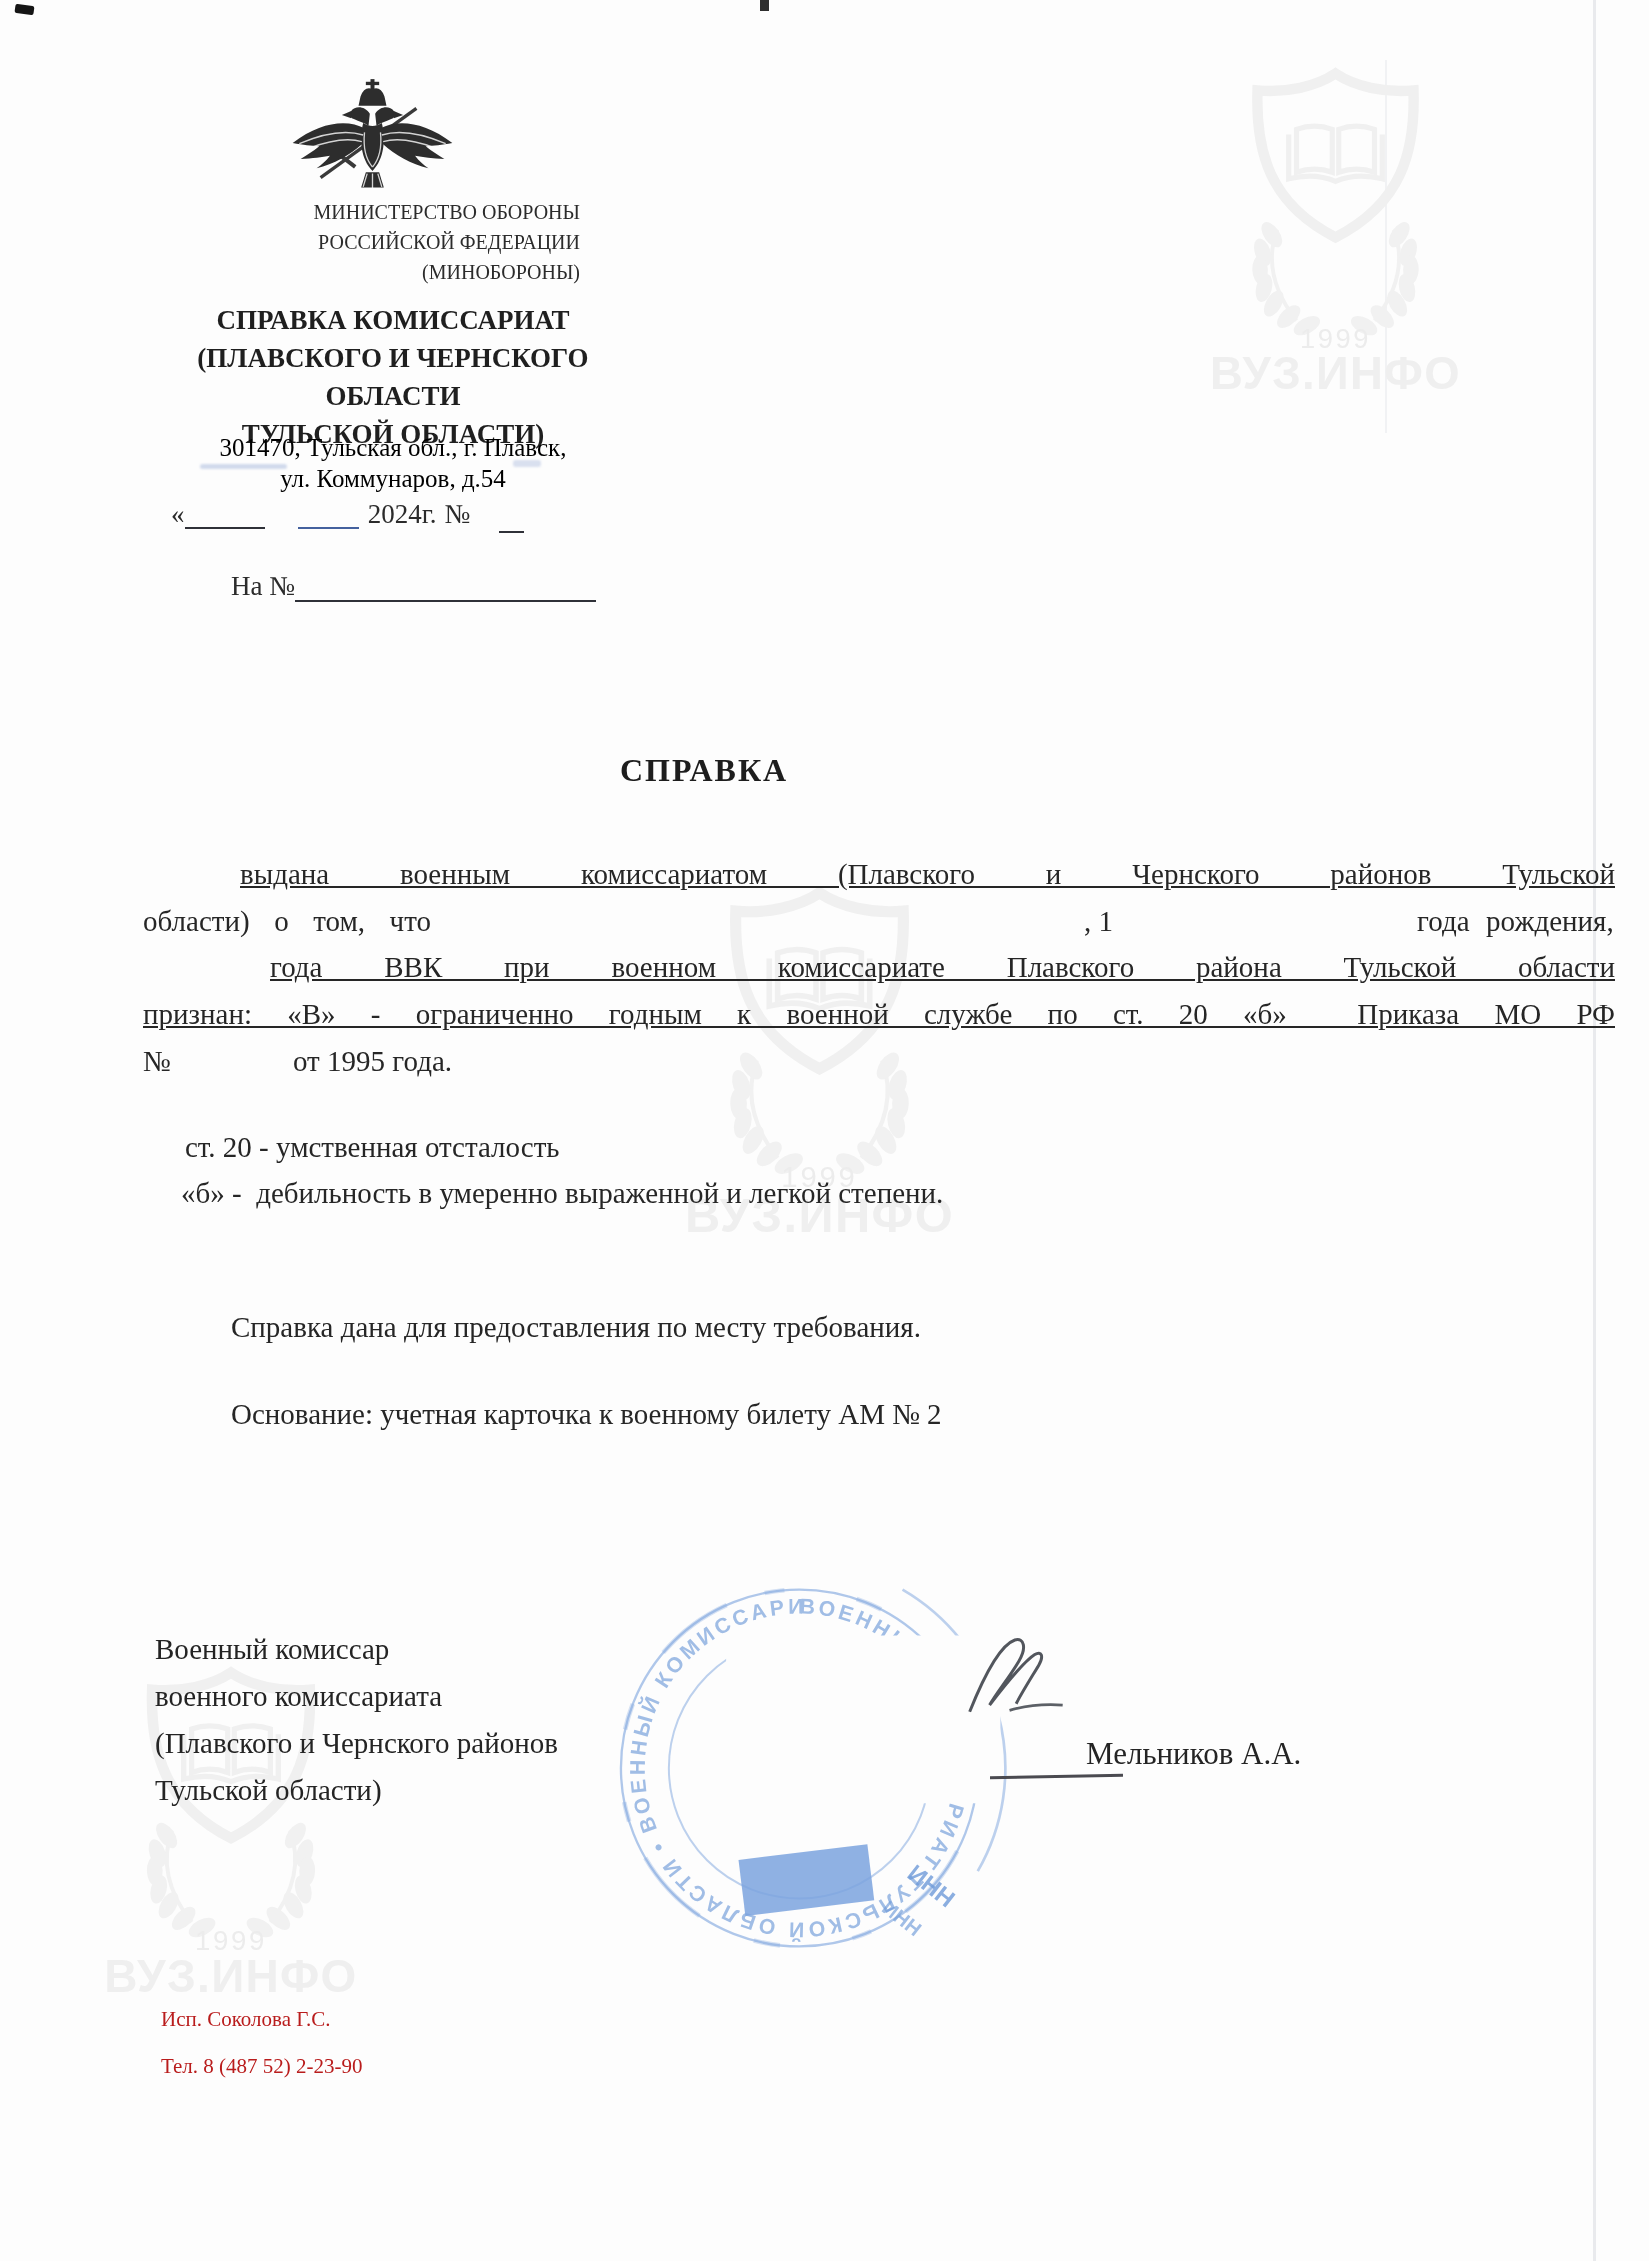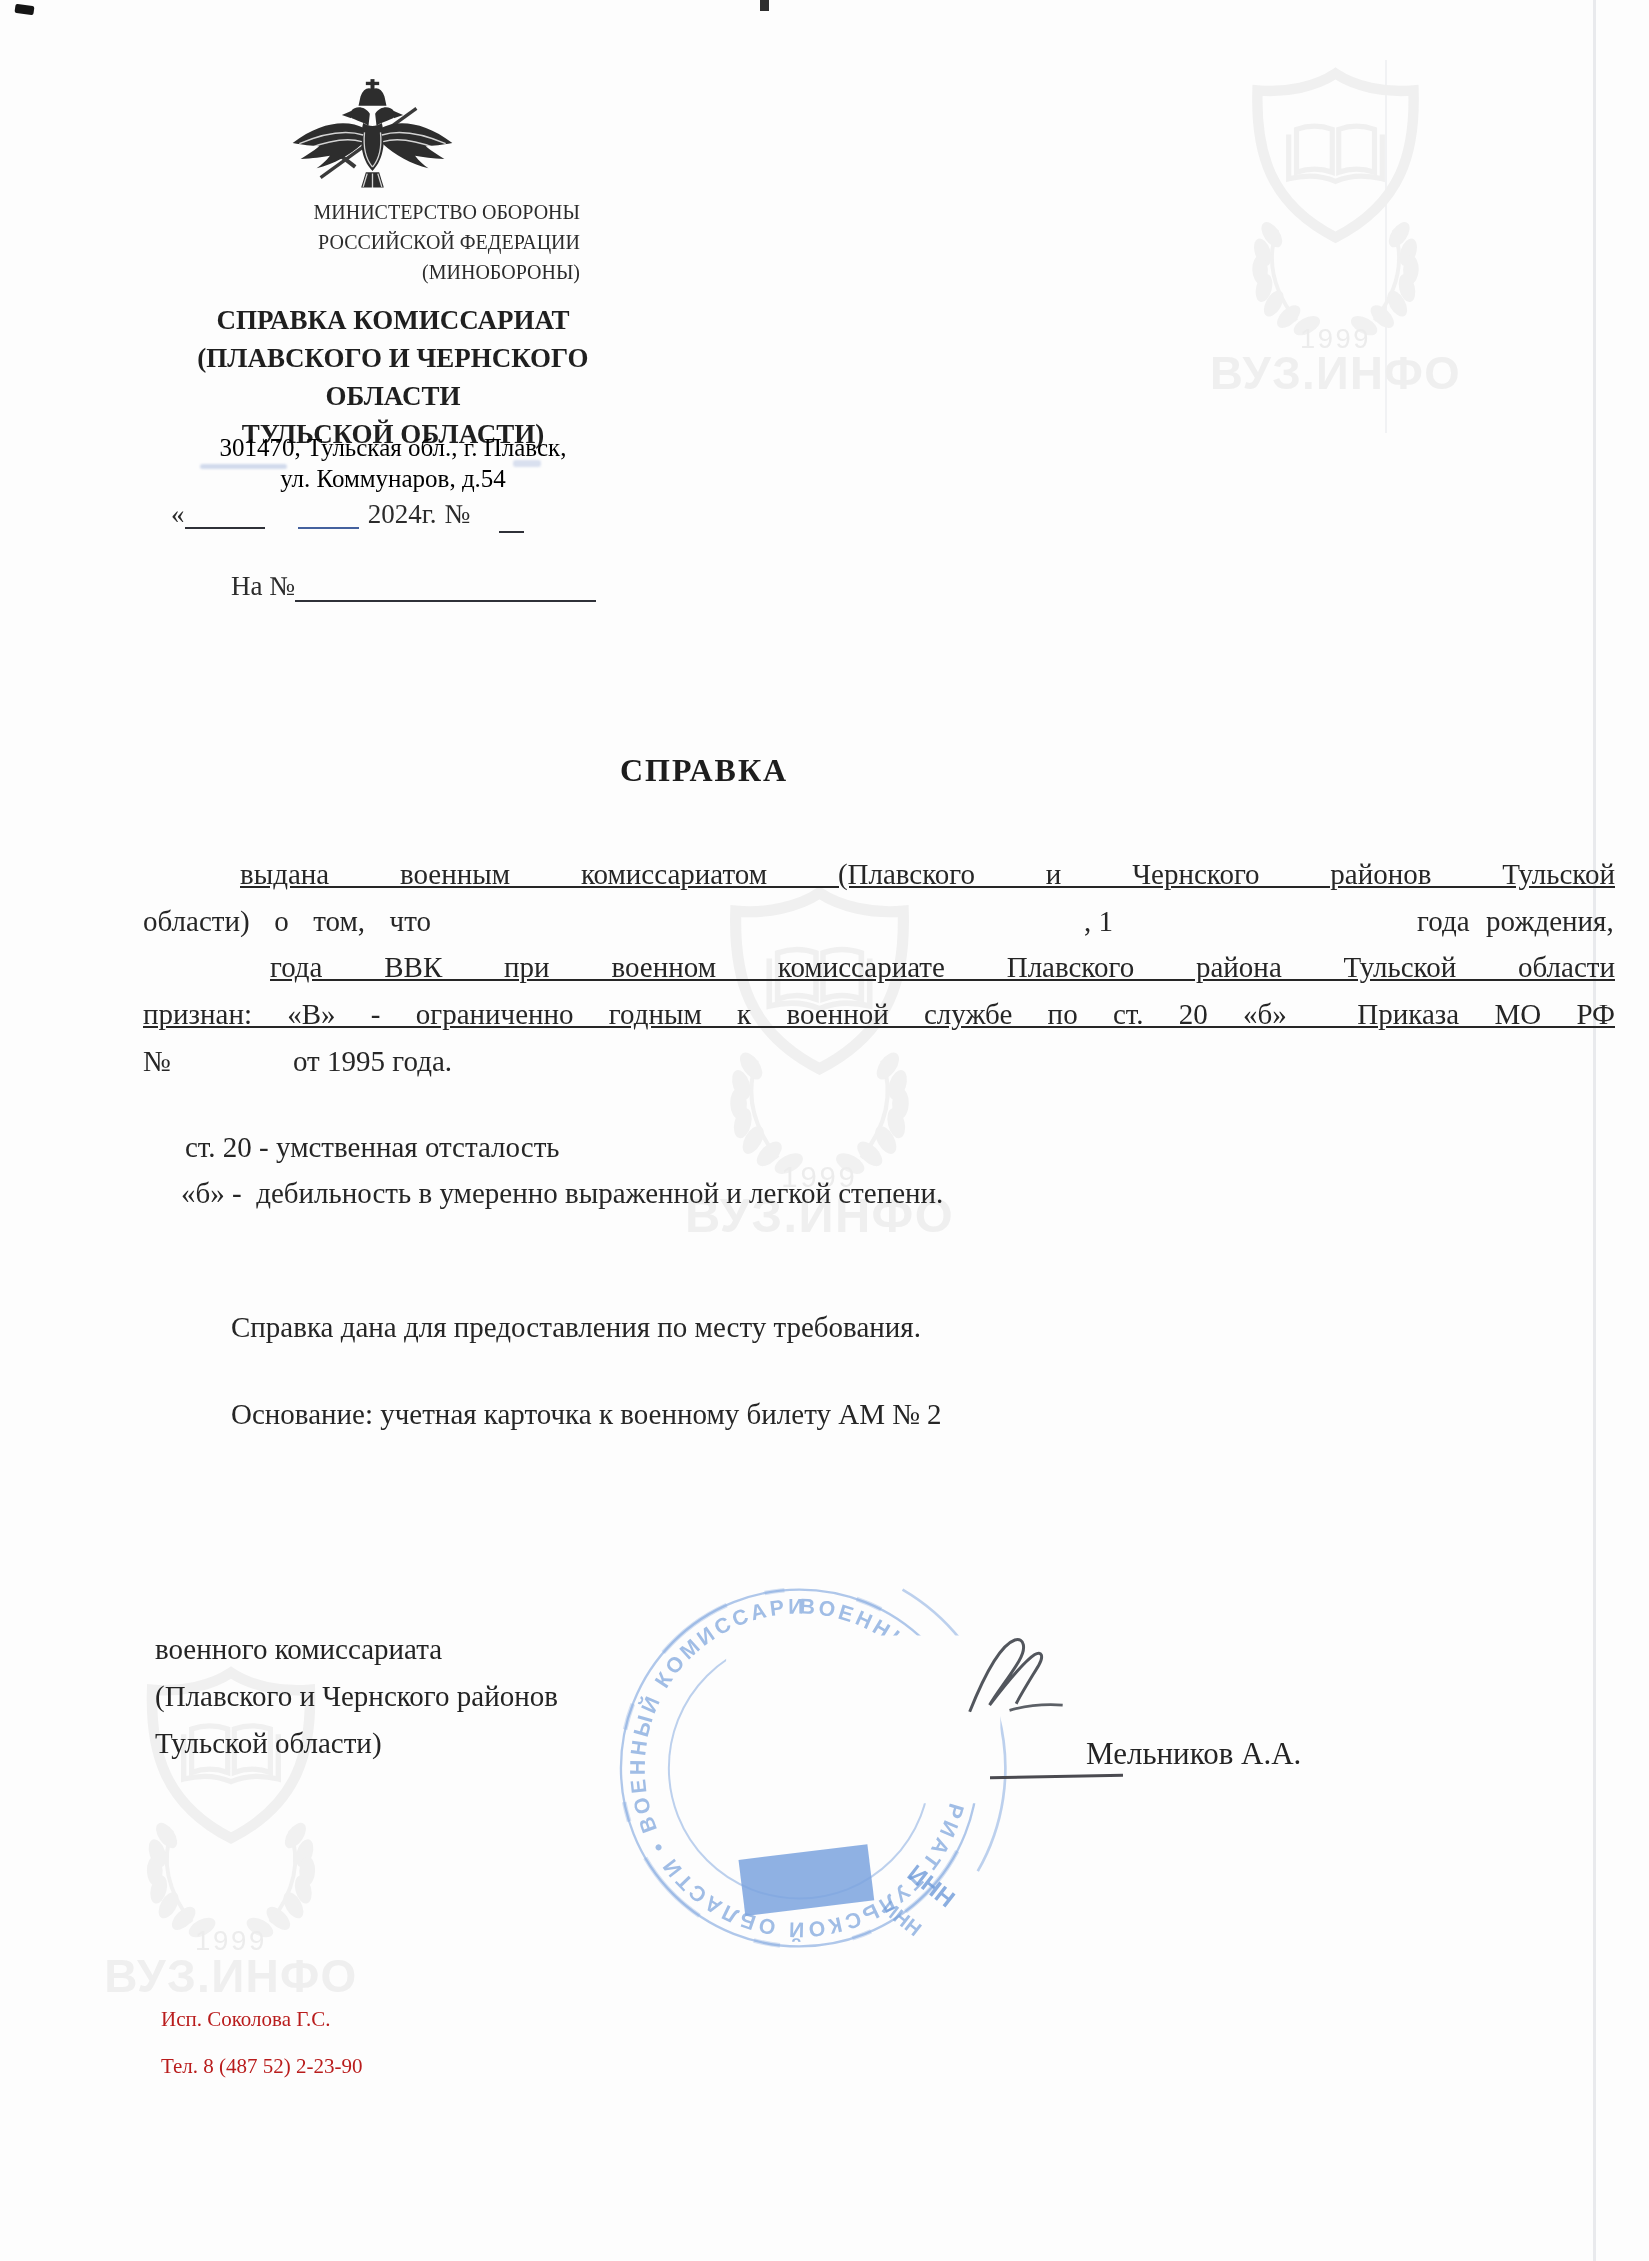--- a/index.html
+++ b/index.html
@@ -219,20 +219,21 @@
       <span class="seg2">от 1995 года.</span>
     </div>
 
     <div class="abs art1">ст. 20 - умственная отсталость</div>
     <div class="abs art2">«б» -&nbsp; дебильность в умеренно выраженной и легкой степени.</div>
 
     <div class="abs purpose">Справка дана для предоставления по месту требования.</div>
     <div class="abs basis">Основание: учетная карточка к военному билету АМ № 2</div>
 
     <div class="abs sig-block">
+      <div>Военный комиссар</div>
       <div>военного комиссариата</div>
       <div>(Плавского и Чернского районов</div>
       <div>Тульской области)</div>
     </div>
 
     <div class="abs footer">
       <div>Исп. Соколова Г.С.</div>
       <div>Тел. 8 (487 52) 2-23-90</div>
     </div>
   </div>

